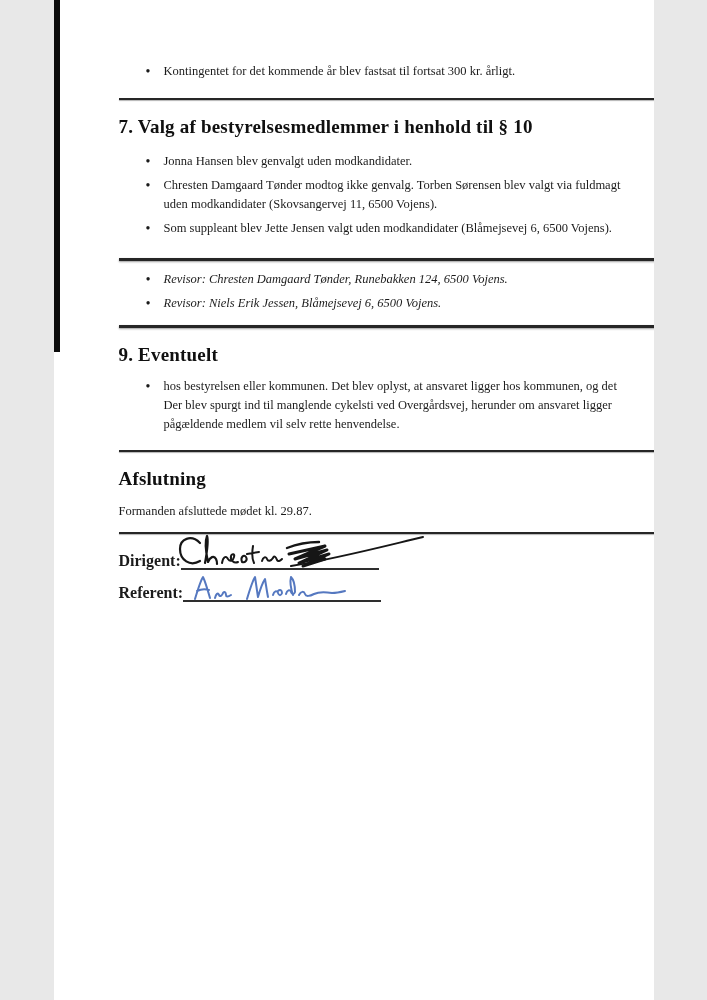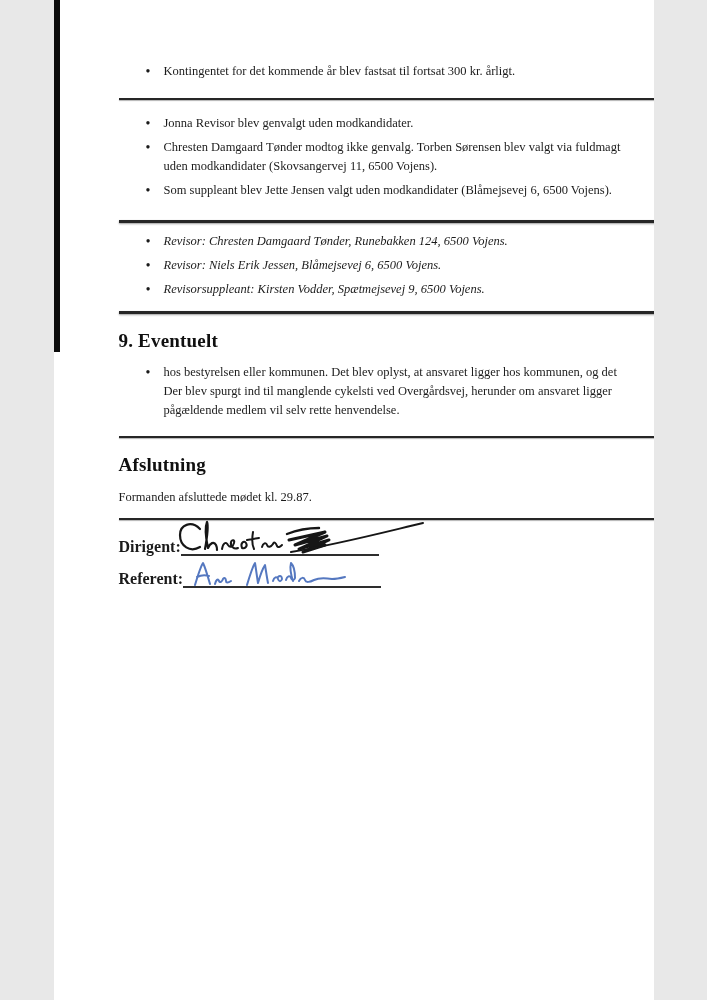--- a/index.html
+++ b/index.html
@@ -76,44 +76,42 @@
   <div class="content">
 
     <ul class="blist" style="margin-top:0;">
       <li>
         <span class="ln">Kontingentet for det kommende år blev fastsat til fortsat 300 kr. årligt.</span>
       </li>
     </ul>
 
     <hr class="rule m1">
 
+    <h2 class="sec">7. Valg af bestyrelsesmedlemmer i henhold til § 10</h2>
     <ul class="blist">
       <li>
-        <span class="ln">Jonna Revisor blev genvalgt uden modkandidater.</span>
+        <span class="ln">Jonna Hansen blev genvalgt uden modkandidater.</span>
       </li>
       <li>
         <span class="ln">Chresten Damgaard Tønder modtog ikke genvalg. Torben Sørensen blev valgt via fuldmagt</span>
         <span class="ln">uden modkandidater (Skovsangervej 11, 6500 Vojens).</span>
       </li>
       <li>
         <span class="ln">Som suppleant blev Jette Jensen valgt uden modkandidater (Blåmejsevej 6, 6500 Vojens).</span>
       </li>
     </ul>
 
     <hr class="rule thick m2">
 
     <ul class="blist tight">
       <li>
         <span class="ln">Revisor: Chresten Damgaard Tønder, Runebakken 124, 6500 Vojens.</span>
       </li>
       <li>
         <span class="ln">Revisor: Niels Erik Jessen, Blåmejsevej 6, 6500 Vojens.</span>
-      </li>
-      <li>
-        <span class="ln">Revisorsuppleant: Kirsten Vodder, Spætmejsevej 9, 6500 Vojens.</span>
       </li>
     </ul>
 
     <hr class="rule thick m3">
 
     <h2 class="sec">9. Eventuelt</h2>
     <ul class="blist" style="margin-top:11px;">
       <li>
         <span class="ln">hos bestyrelsen eller kommunen. Det blev oplyst, at ansvaret ligger hos kommunen, og det</span>
         <span class="ln">Der blev spurgt ind til manglende cykelsti ved Overgårdsvej, herunder om ansvaret ligger</span>

